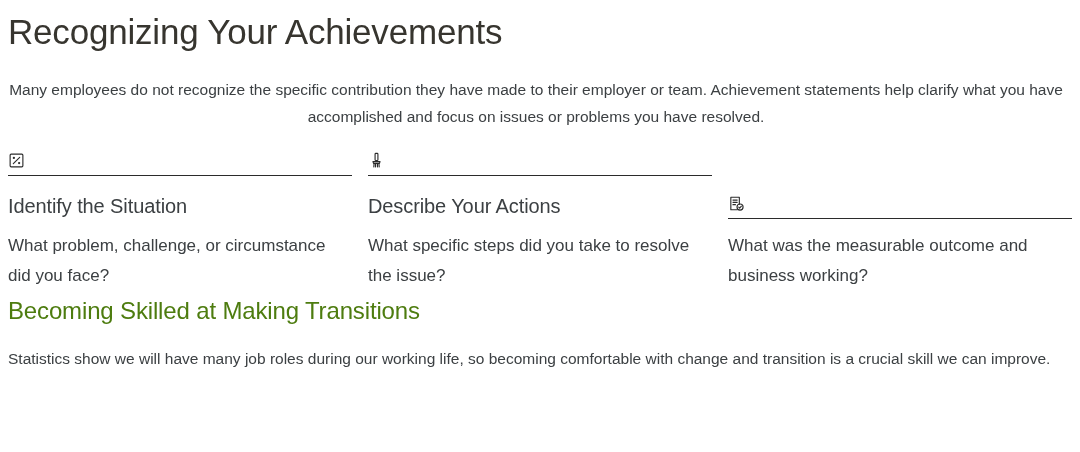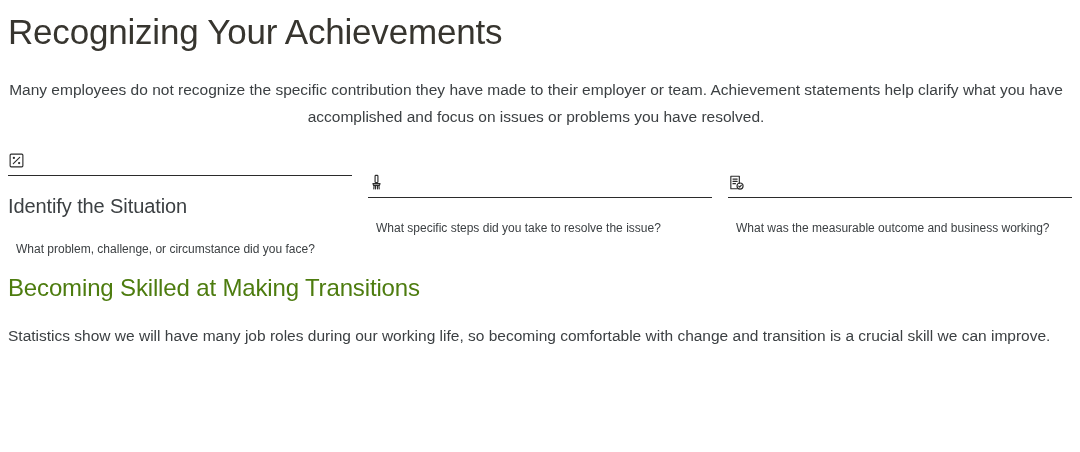--- a/index.html
+++ b/index.html
@@ -49,21 +49,21 @@
     color: #3c4043;
     margin: 0;
     max-width: 1056px;
   }
   .intro-para { padding-top: 22px; text-align: center; }
   .tail-para  { padding-top: 19px; }
 
   
   .columns {
     display: flex;
-    align-items: center;
+    align-items: flex-end;
     padding-top: 17px;
     gap: 16px;
   }
   .col {
     flex: 1 1 0;
     min-width: 0;
   }
   .col-icon {
     height: 22px;
     display: flex;
@@ -80,24 +80,24 @@
   .col-title {
     font-size: 20px;
     font-weight: 400;
     line-height: 1.3;
     color: #3c4043;
     letter-spacing: -0.1px;
     margin: 0;
     padding-top: 17px;
   }
   .col-body {
-    font-size: 12px;
+    font-size: 17px;
     line-height: 1.75;
     color: #3c4043;
-    margin: 8px;
+    margin: 0;
     padding-top: 12px;
   }
 </style>
 </head>
 <body>
 
 <div class="page">
 
   <h1 class="h1">Recognizing Your Achievements</h1>
 
@@ -124,20 +124,21 @@
         <svg width="17" height="17" viewBox="0 0 24 24" fill="none" stroke="#2b2b2b" stroke-width="1.6" stroke-linecap="round" stroke-linejoin="round">
           <rect x="10" y="2" width="4" height="10" rx="1"></rect>
           <path d="M7 13.5 L17 13.5 L16.2 16 L7.8 16 Z"></path>
           <line x1="8.6" y1="16.4" x2="8.2" y2="21"></line>
           <line x1="10.7" y1="16.4" x2="10.6" y2="21"></line>
           <line x1="13.3" y1="16.4" x2="13.4" y2="21"></line>
           <line x1="15.4" y1="16.4" x2="15.8" y2="21"></line>
         </svg>
       </div>
       <div class="col-rule"></div>
+      <h3 class="col-title">Describe Your Actions</h3>
       <p class="col-body">What specific steps did you take to resolve the issue?</p>
     </div>
 
     <div class="col">
       <div class="col-icon">
         <svg width="17" height="17" viewBox="0 0 24 24" fill="none" stroke="#2b2b2b" stroke-width="1.6" stroke-linecap="round" stroke-linejoin="round">
           <path d="M4 3.2 h12 v10 M4 3.2 v17.6 h9"></path>
           <line x1="7" y1="7.2" x2="13" y2="7.2"></line>
           <line x1="7" y1="10.4" x2="13" y2="10.4"></line>
           <line x1="7" y1="13.6" x2="10.5" y2="13.6"></line>

